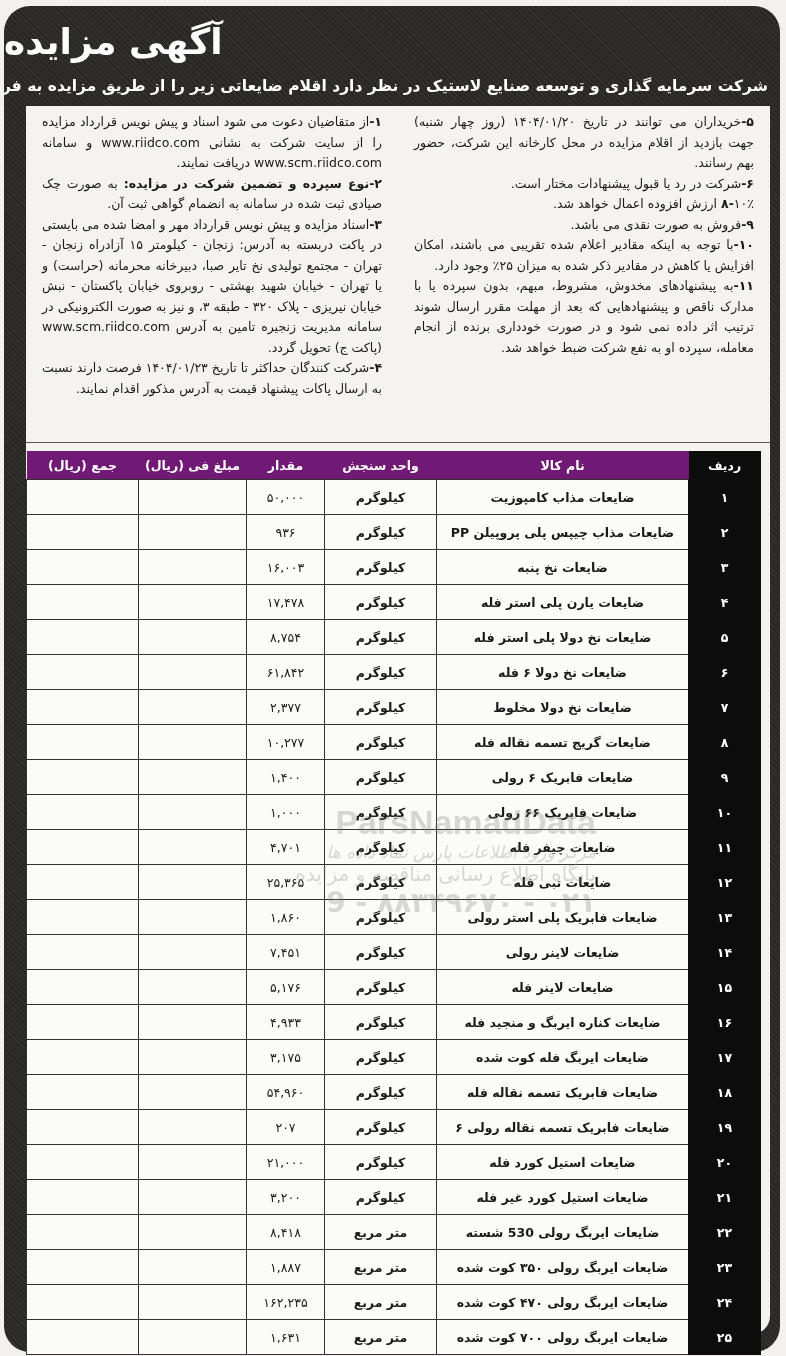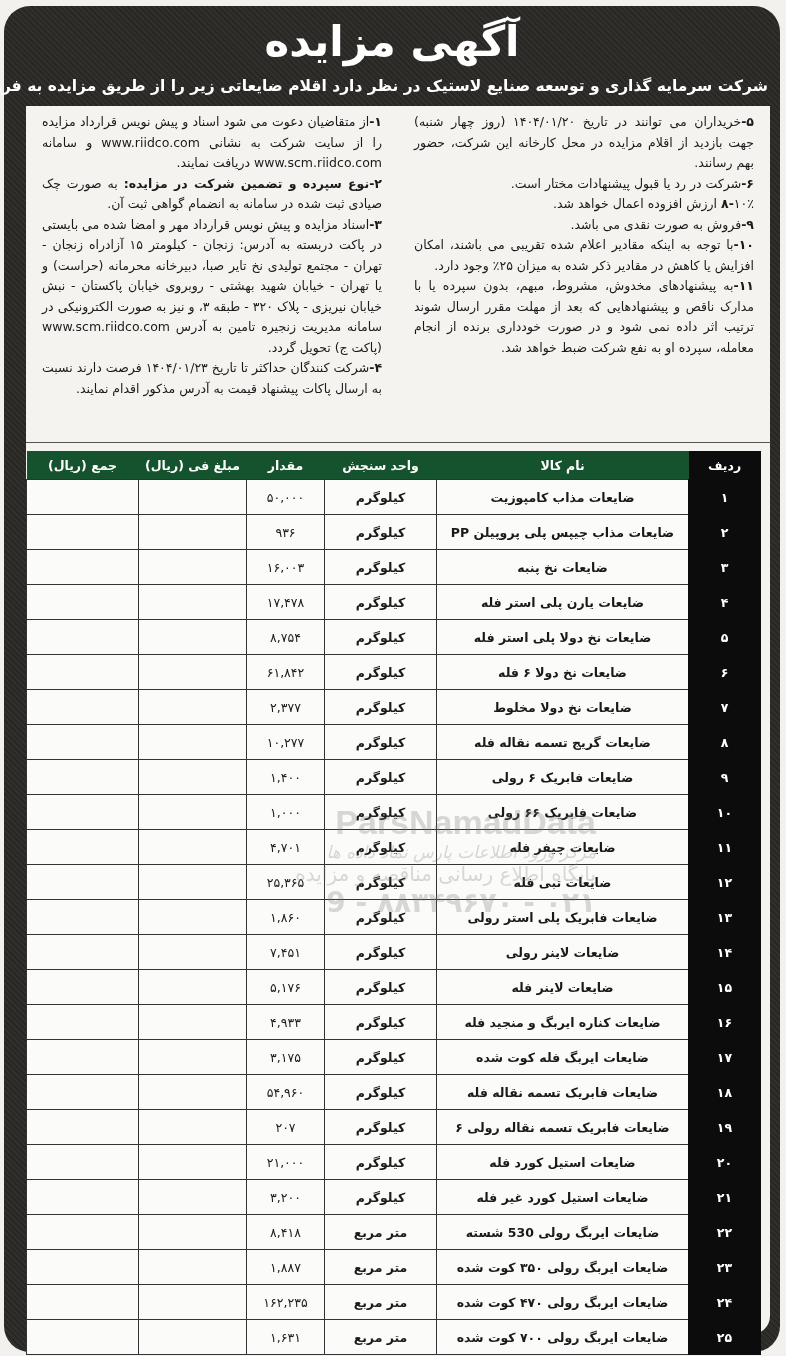--- a/index.html
+++ b/index.html
@@ -9,22 +9,22 @@
     font-family:"DejaVu Sans", sans-serif;
     color:#1a1a1a;
   }
   .frame {
     position:absolute; left:4px; top:6px; width:776px; height:1346px;
     background:#2b2926;
     background-image:repeating-linear-gradient(45deg, rgba(255,255,255,0.03) 0 2px, rgba(0,0,0,0.05) 2px 4px);
     border-radius:26px;
   }
   .title {
-    position:absolute; left:0; right:0; top:10px; text-align:center;
-    color:#fff; font-weight:bold; font-size:42px; line-height:52px;
+    position:absolute; left:0; right:0; top:10px; text-align:left;
+    color:#fff; font-weight:bold; font-size:36px; line-height:52px;
     direction:rtl;
   }
   .subtitle {
     position:absolute; left:12px; right:12px; top:68px; text-align:center;
     color:#fff; font-weight:bold; font-size:15.5px; line-height:24px;
     direction:rtl; white-space:nowrap; letter-spacing:-0.3px;
   }
   .panel {
     position:absolute; left:22px; right:10px; top:100px; bottom:18px;
     background:#f4f3f0; border-radius:0 0 18px 18px;
@@ -42,21 +42,21 @@
   .bold { font-weight:bold;margin-top:19px; }
   .table-wrap {
     position:absolute; left:0; right:0; top:336px; bottom:0;
     border-top:1px solid #555;
   }
   table {
     position:absolute; left:0; top:8px; width:734px;
     border-collapse:collapse; direction:rtl; table-layout:fixed;
   }
   th {
-    background:#14532d; color:#fff; font-weight:bold; font-size:12.5px;
+    background:#701a75; color:#fff; font-weight:bold; font-size:12.5px;
     height:28px; text-align:center; padding:0;
   }
   th.c-idx { background:#0c0c0c; }
   td {
     border:1px solid #333; height:34px; font-size:12.5px;
     text-align:center; padding:0; background:#fbfbf9;
   }
   td.c-idx { background:#0c0c0c; color:#fff; font-weight:bold; border-color:#0c0c0c; }
   td.c-name { font-weight:bold; }
   td.c-unit { font-weight:bold; }

